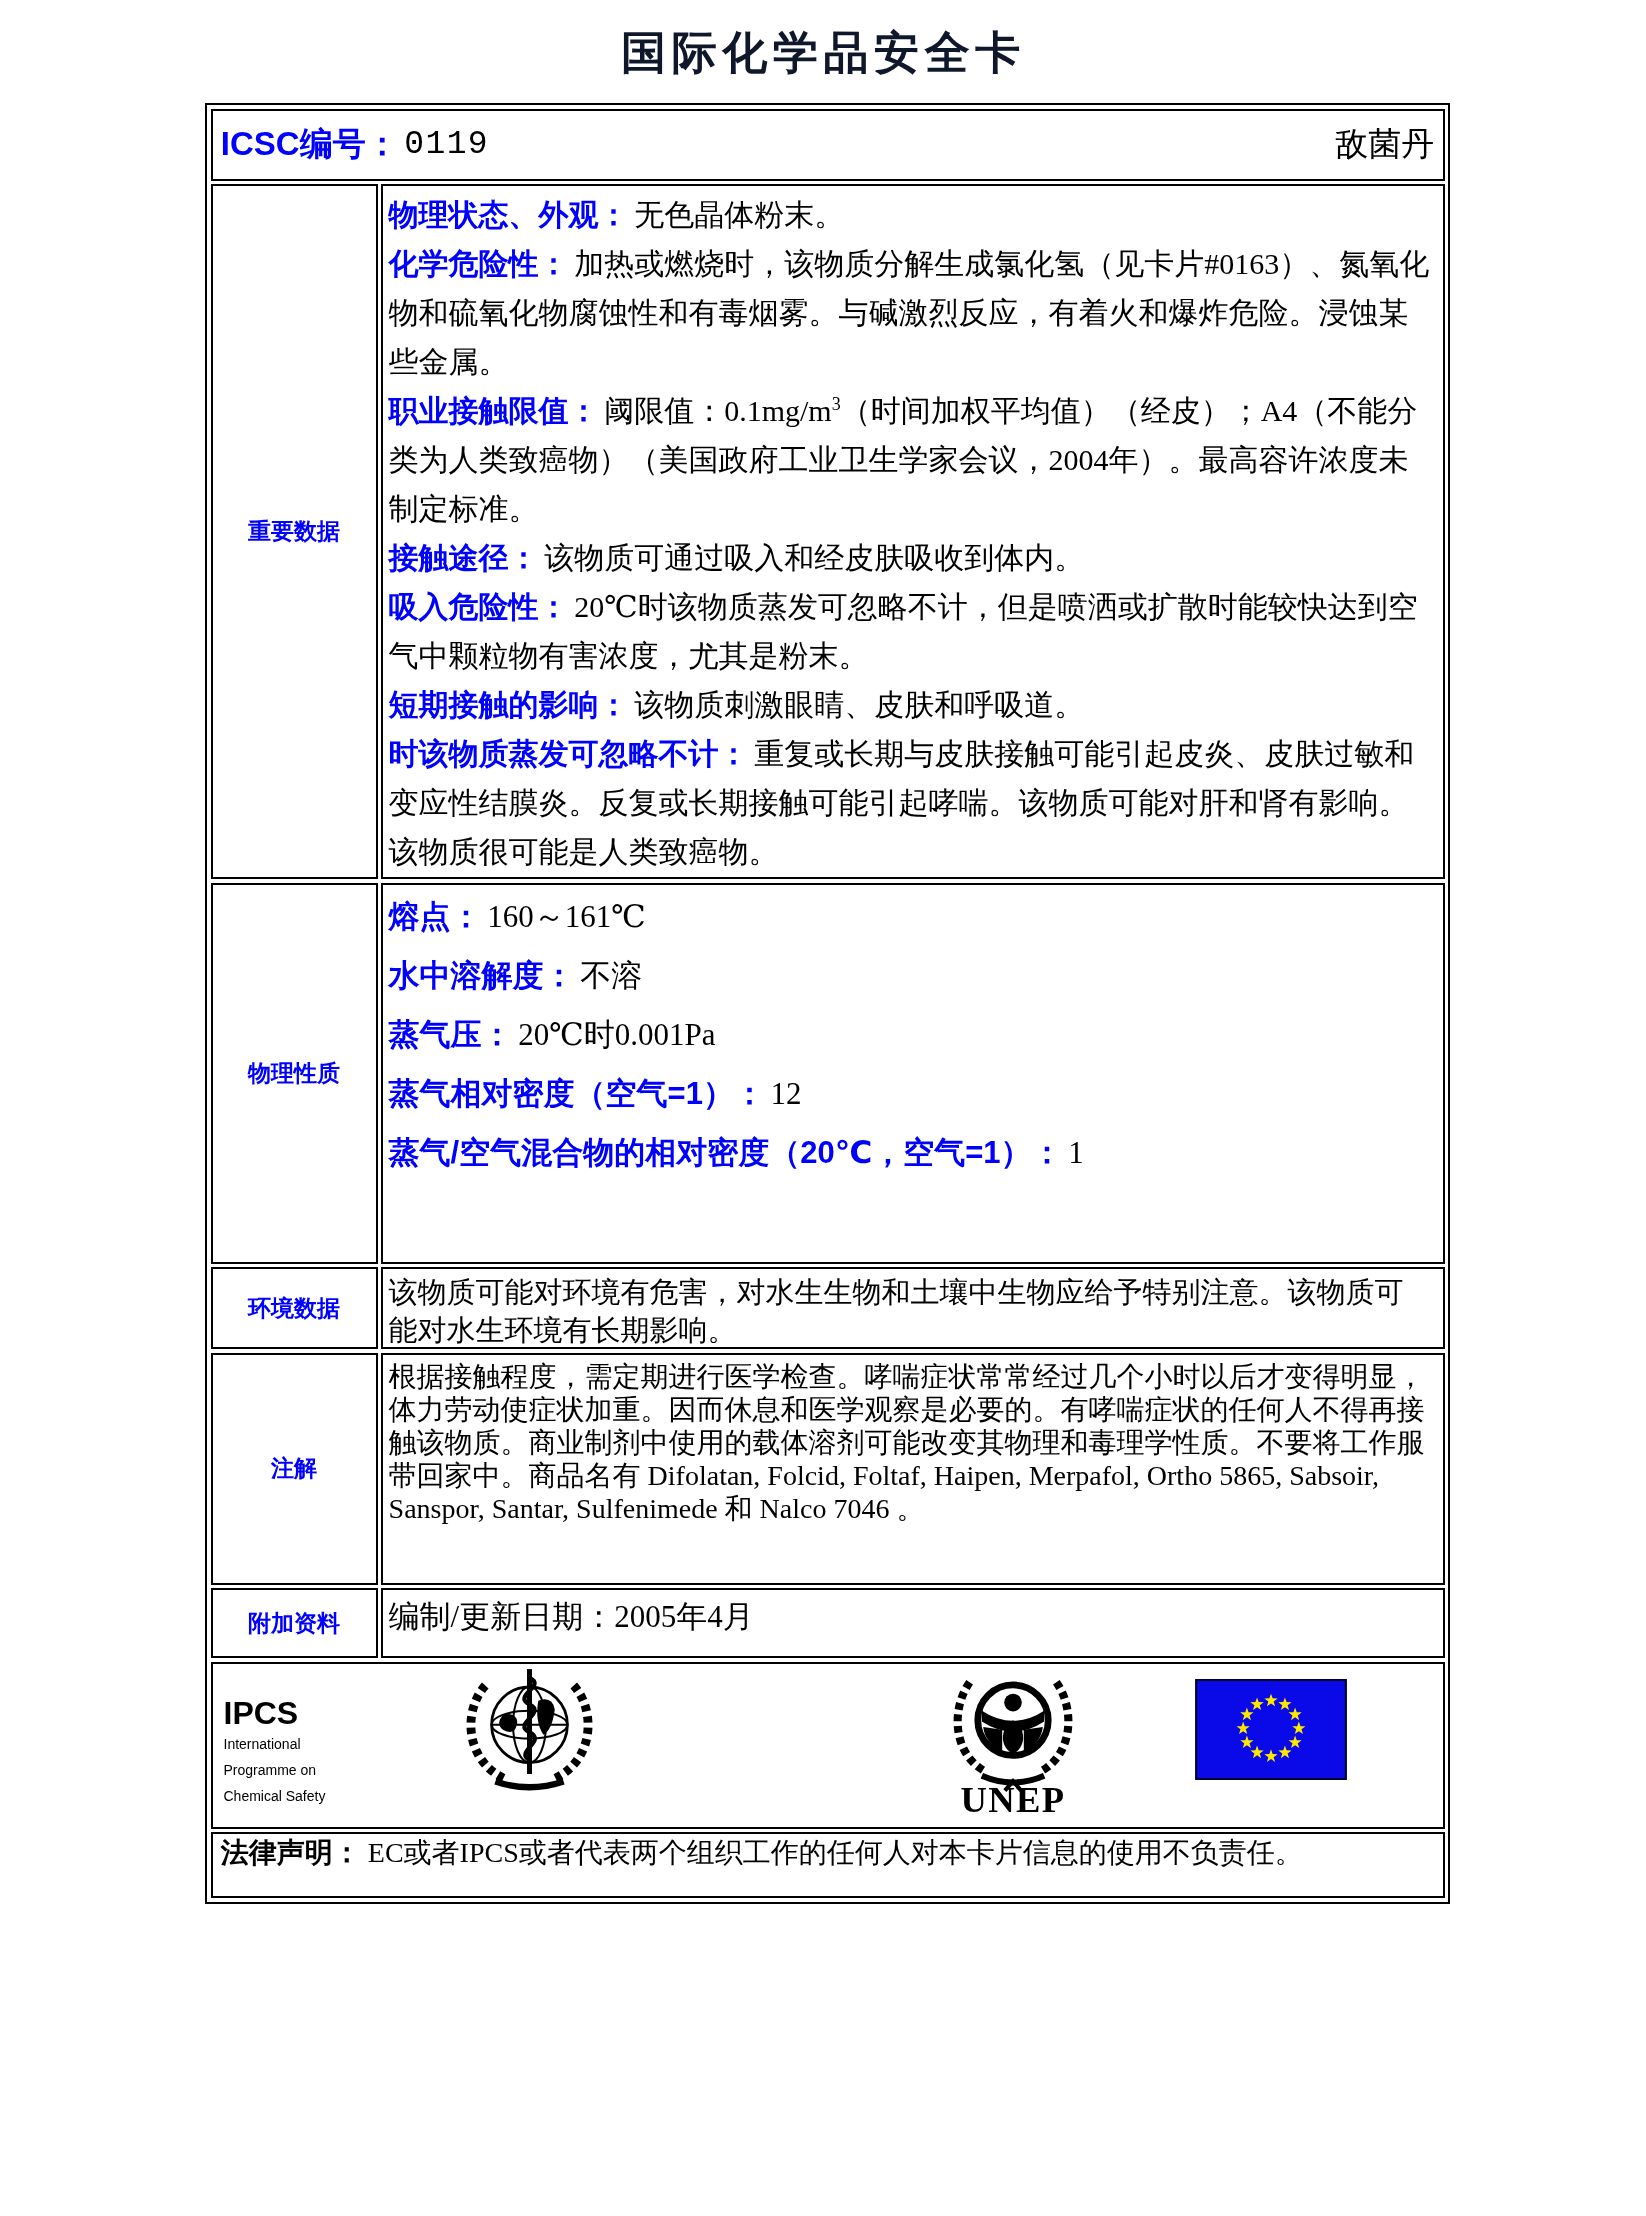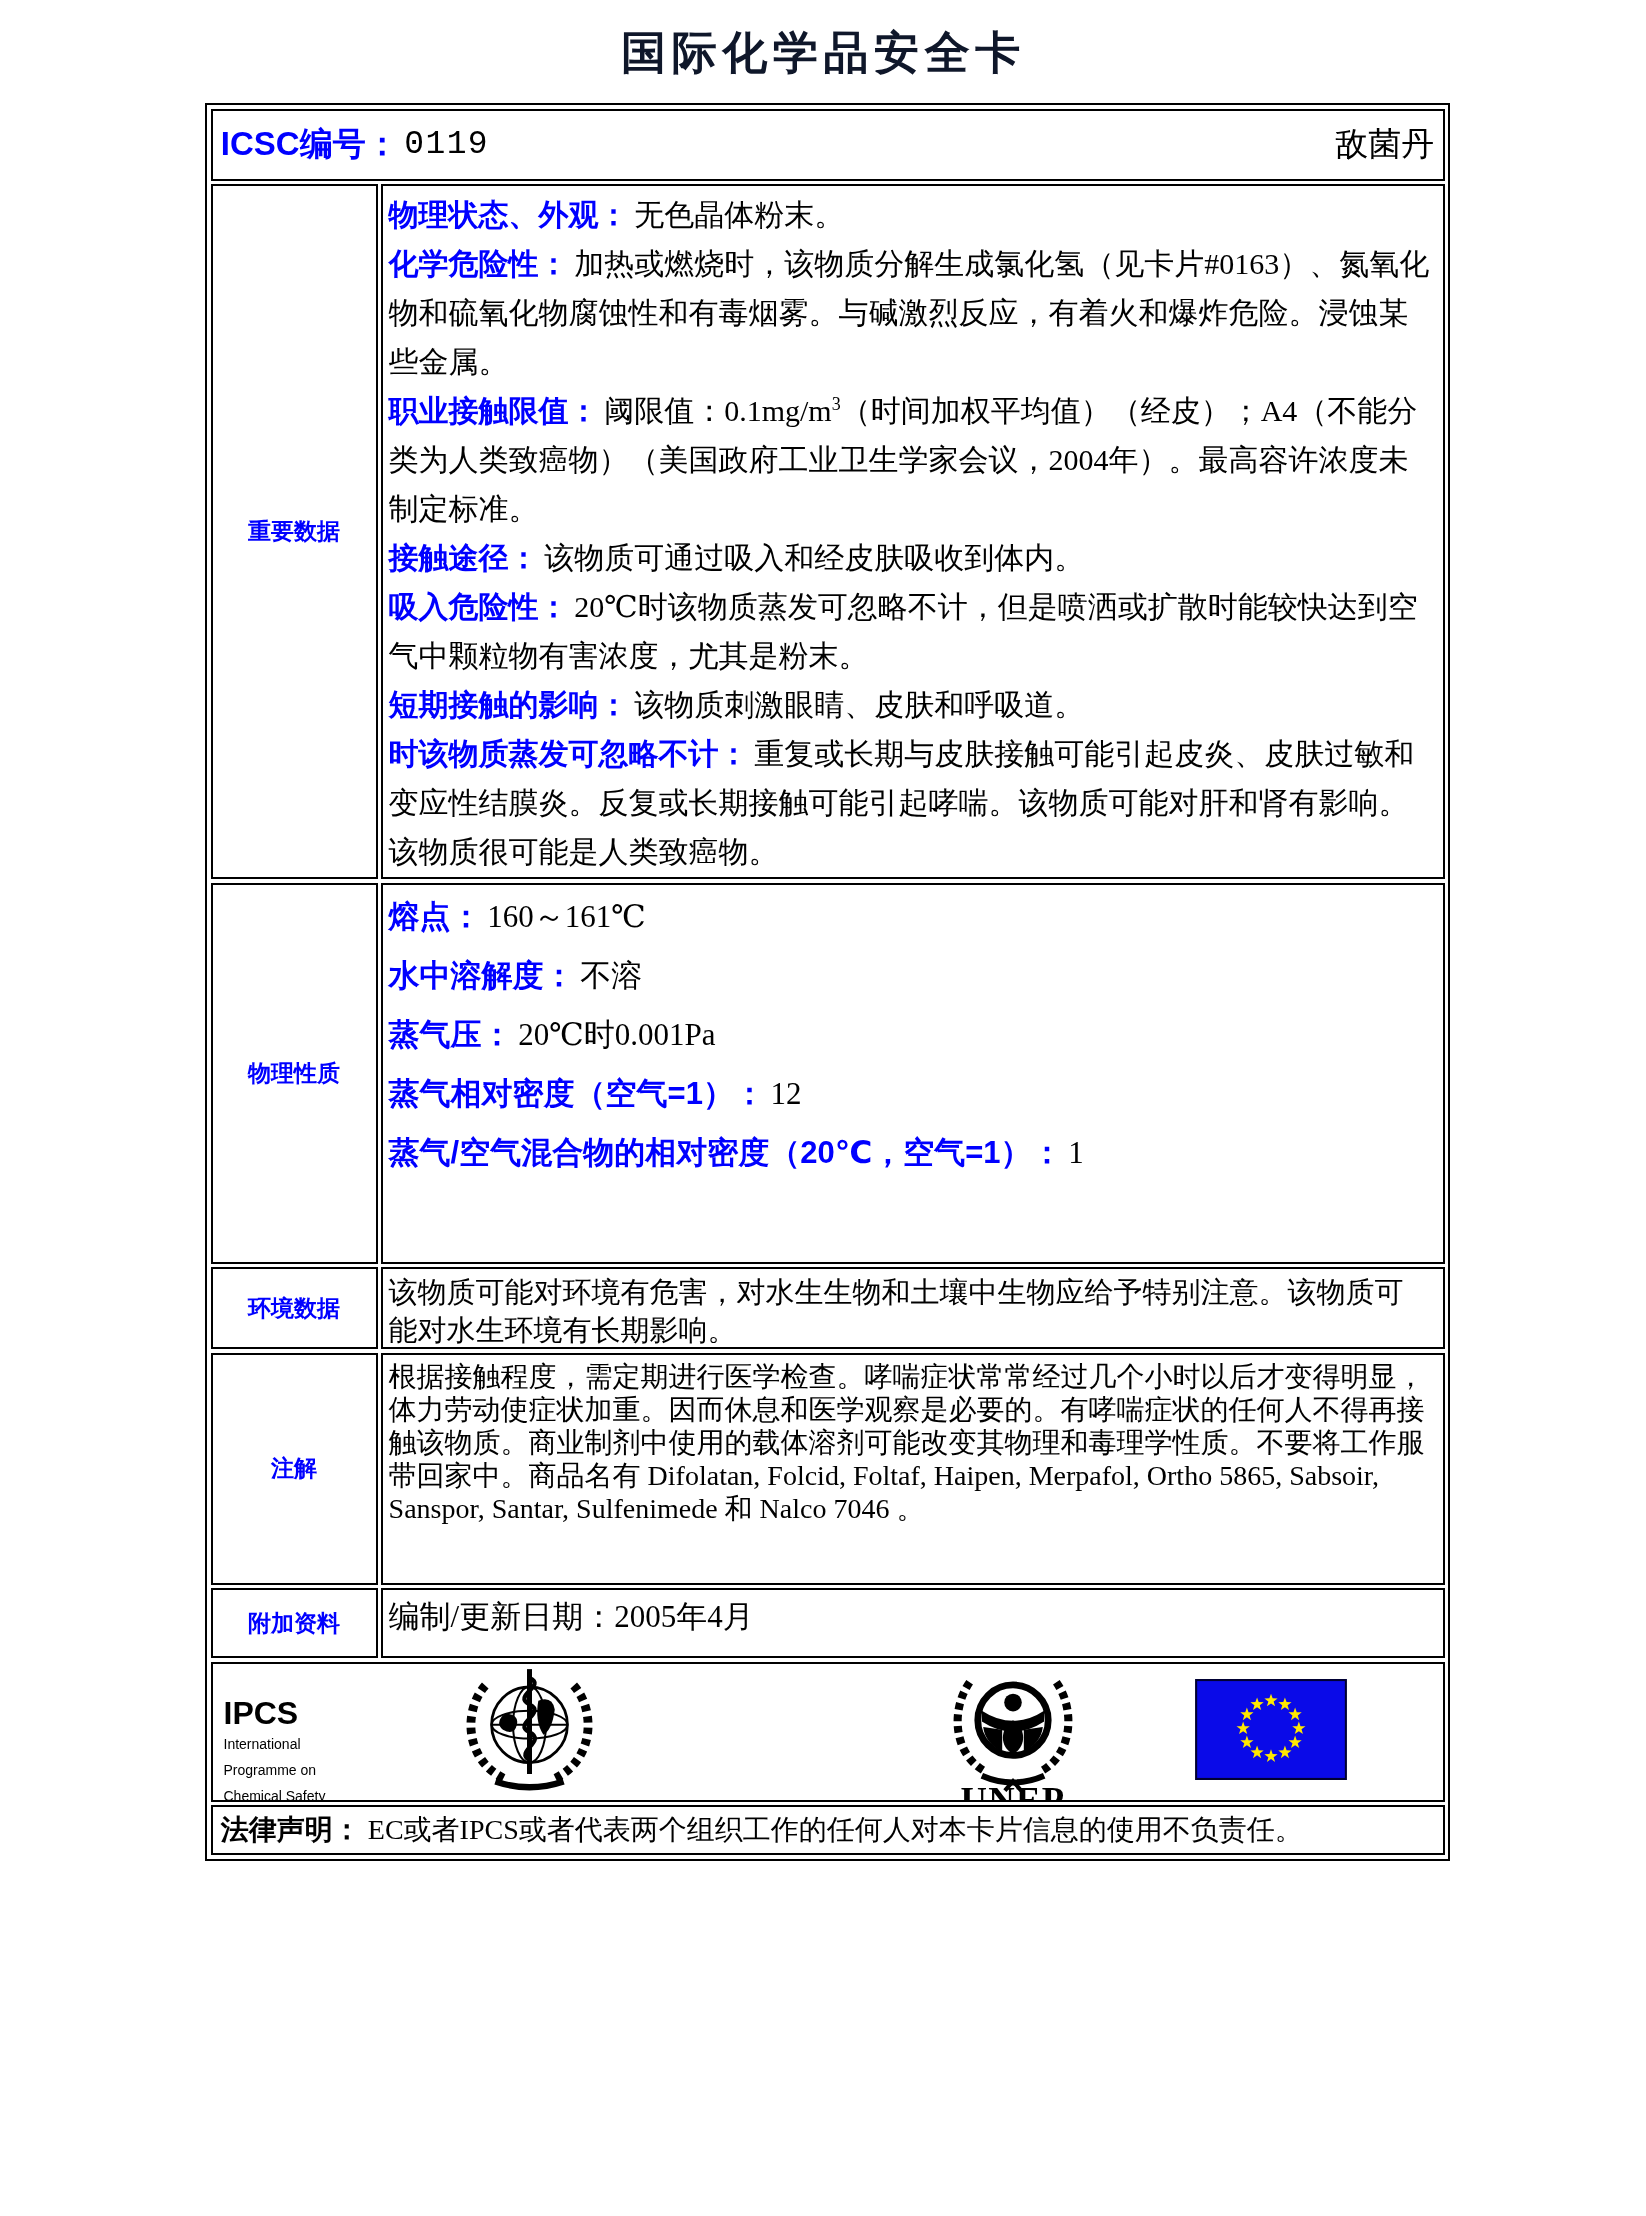--- a/index.html
+++ b/index.html
@@ -38,22 +38,22 @@
     font-family: "Liberation Sans", "DejaVu Sans", sans-serif;
     margin-right: 5.6px;
   }
   
   .r-header { height: 72px; display: flex; align-items: center; justify-content: space-between; padding: 0 8.3px; font-size: 33px; }
   .r-important { height: 695px; }
   .r-physical { height: 381px; }
   .r-environment { height: 82px; }
   .r-notes { height: 232px; }
   .r-additional { height: 70px; }
-  .r-logos { height: 140px; position: relative; }
-  .r-legal { height: 50px; display: flex; align-items: center; padding: 0 8.3px; font-size: 28px; }
+  .r-logos { height: 167px; position: relative; }
+  .r-legal { height: 66px; display: flex; align-items: flex-start; padding: 0 8.3px; font-size: 28px; }
 
   .header-left { display: flex; align-items: center; text-align: right; }
   .icsc-num { font-family: "Liberation Mono", "DejaVu Sans Mono", monospace; letter-spacing: 1.4px; }
   .chem-name { font-size: 33px; }
 
   .important { font-size: 30px; line-height: 49px; padding: 4.2px 11px 0 5.6px; }
   .physical  { font-size: 31px; line-height: 59px; padding: 2.8px 11px 0 5.6px; }
   .environment { font-size: 29px; line-height: 38px; padding: 4.2px 11px 0 5.6px; }
   .notes { font-size: 28px; line-height: 33px; padding: 5.6px 9.7px 0 5.6px; }
   .additional { font-size: 31px; line-height: 42px; padding: 5.6px 11px 0 5.6px; }

